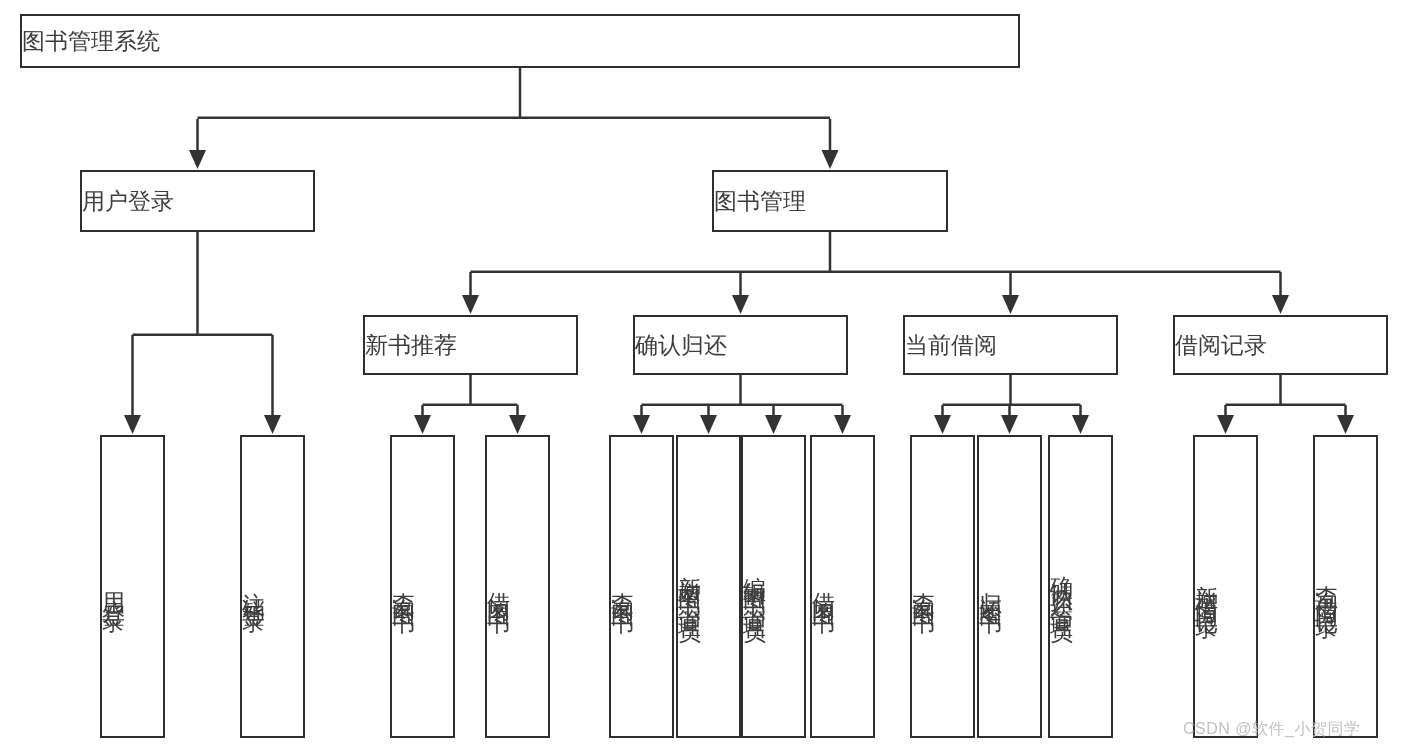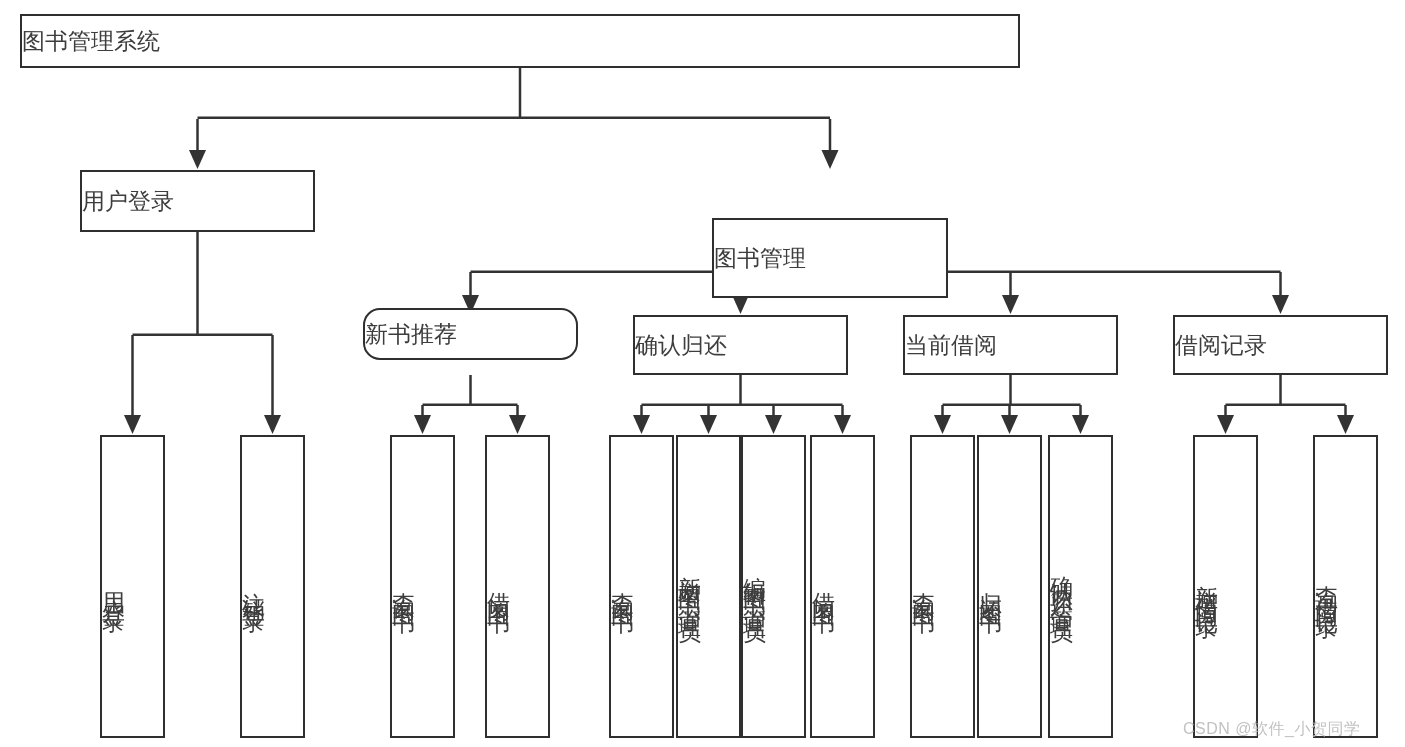--- a/index.html
+++ b/index.html
@@ -26,22 +26,22 @@
   }
   .box .vert{
     writing-mode:vertical-rl;
     text-orientation:mixed;
     letter-spacing:0.28em;
     line-height:1;
   }
   
   .b-root{left:20px;top:14px;width:1000px;height:54px;}
   .b-l2a{left:80px;top:170px;width:235px;height:62px;}
-  .b-l2b{left:712px;top:170px;width:236px;height:80px;margin-top:48px;}
-  .b-g0{left:363px;top:308px;width:215px;height:52px;border-radius:17px;}
+  .b-l2b{left:712px;top:170px;width:236px;height:62px;}
+  .b-g0{left:363px;top:315px;width:215px;height:60px;}
   .b-g1{left:633px;top:315px;width:215px;height:60px;}
   .b-g2{left:903px;top:315px;width:215px;height:60px;}
   .b-g3{left:1173px;top:315px;width:215px;height:60px;}
   
   .leaf{top:435px;width:65px;height:303px;}
   .b-a1{left:100px;} .b-a2{left:240px;}
   .b-b1{left:390px;} .b-b2{left:485px;}
   .b-c1{left:609px;} .b-c2{left:676px;} .b-c3{left:741px;} .b-c4{left:810px;}
   .b-d1{left:910px;} .b-d2{left:977px;} .b-d3{left:1048px;}
   .b-e1{left:1193px;} .b-e2{left:1313px;}

